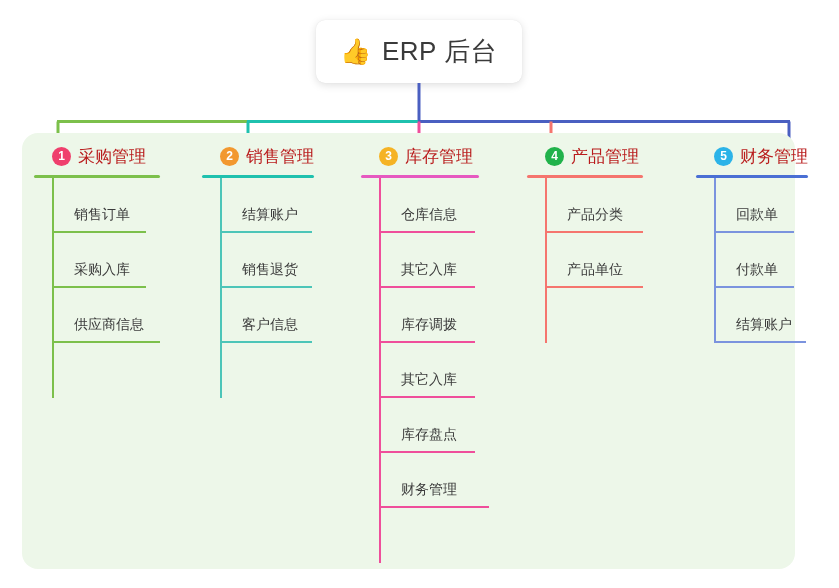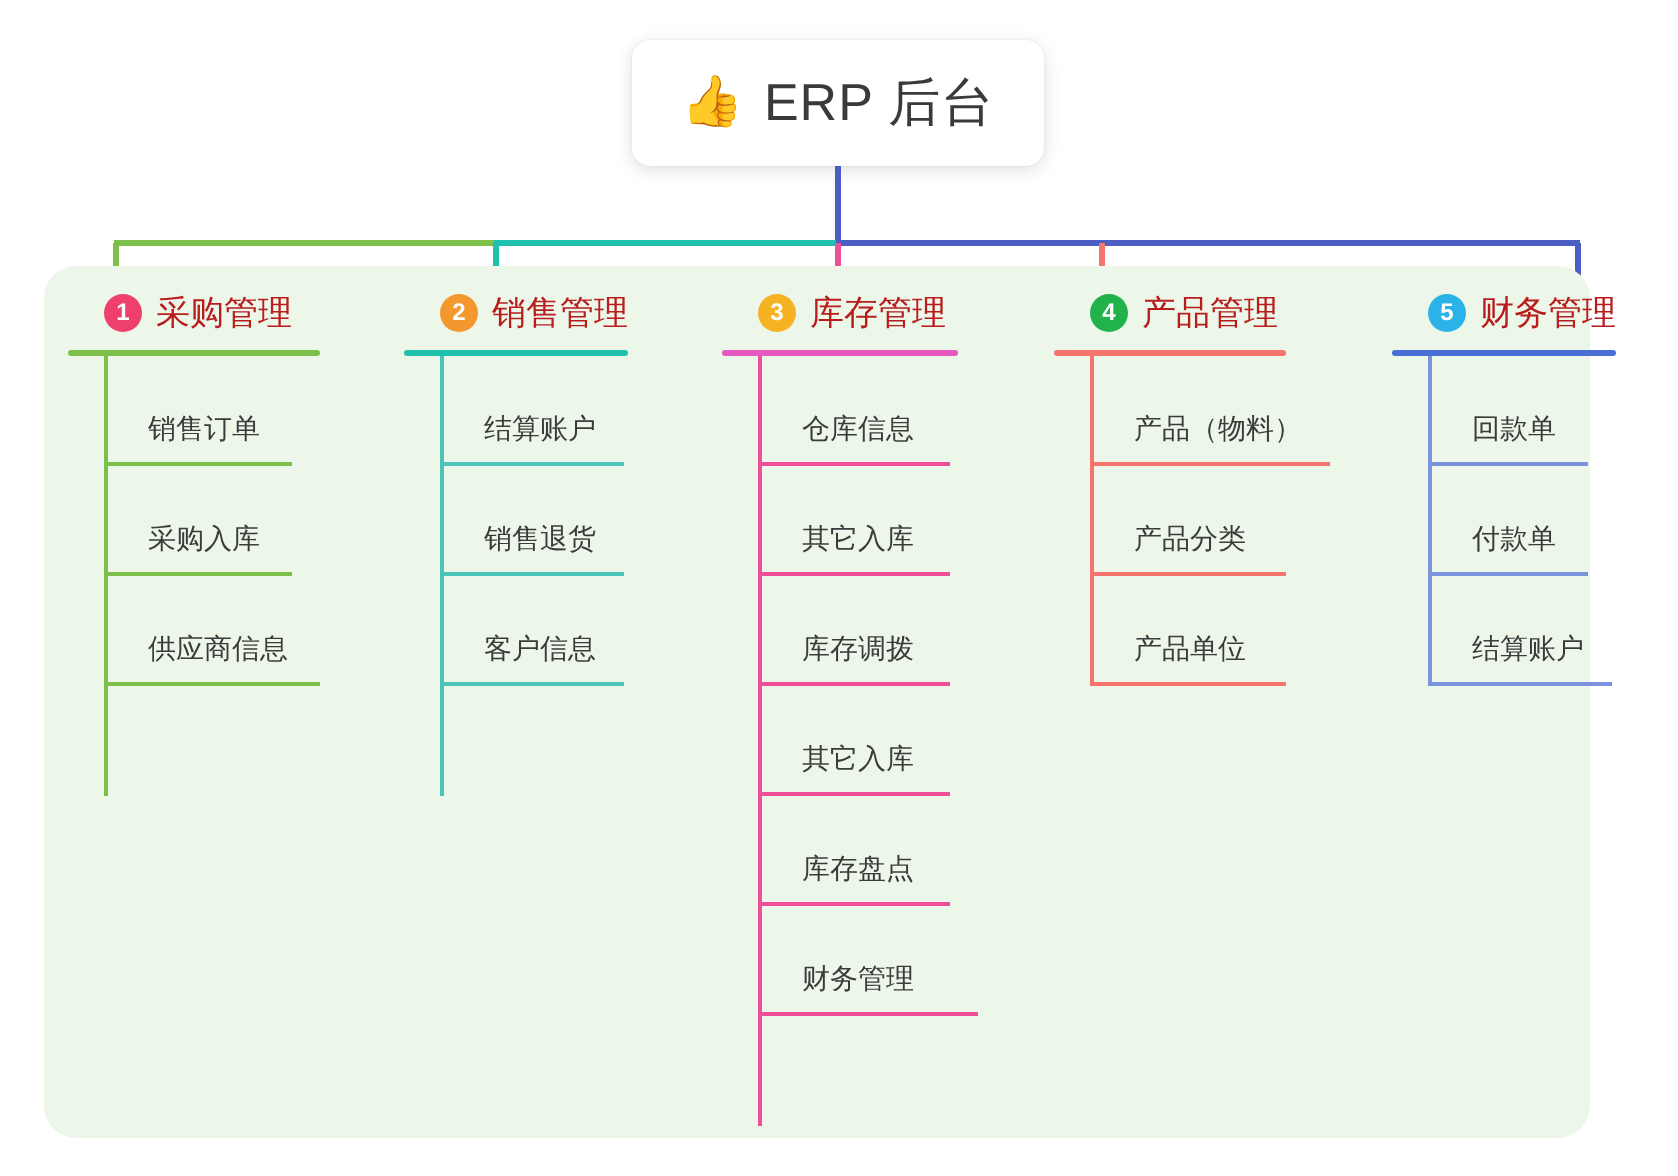--- a/index.html
+++ b/index.html
@@ -239,24 +239,20 @@
     </div>
     <div class="column" style="left: 527px;">
       <div class="col-head">
         <span class="badge" style="background: rgb(33, 178, 75);">4</span>
         <span class="col-title">产品管理</span>
       </div>
       <div class="col-rule" style="background: rgb(245, 117, 110); width: 116px;"></div>
       <div class="col-body">
         <div class="spine" style="background: rgb(245, 117, 110); height: 165px;"></div>
         <div class="leaf">
-          <span class="leaf-label">产品（物料）</span>
-          <div class="leaf-rule" style="background: rgb(245, 117, 110); width: 120px;"></div>
-        </div>
-        <div class="leaf">
           <span class="leaf-label">产品分类</span>
           <div class="leaf-rule" style="background: rgb(245, 117, 110); width: 98px;"></div>
         </div>
         <div class="leaf">
           <span class="leaf-label">产品单位</span>
           <div class="leaf-rule" style="background: rgb(245, 117, 110); width: 98px;"></div>
         </div>
       </div>
     </div>
     <div class="column" style="left: 696px;">

